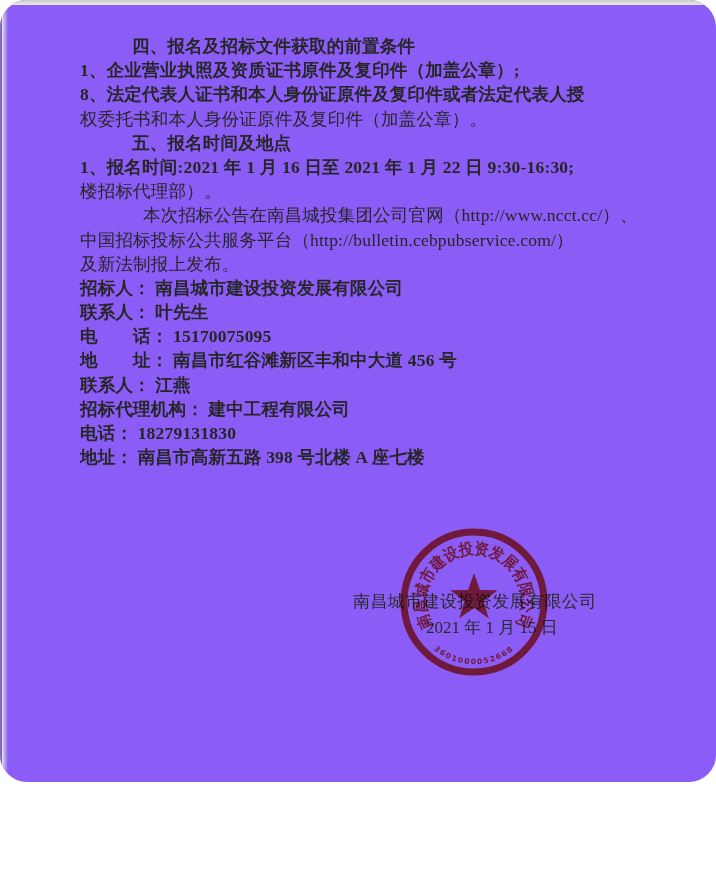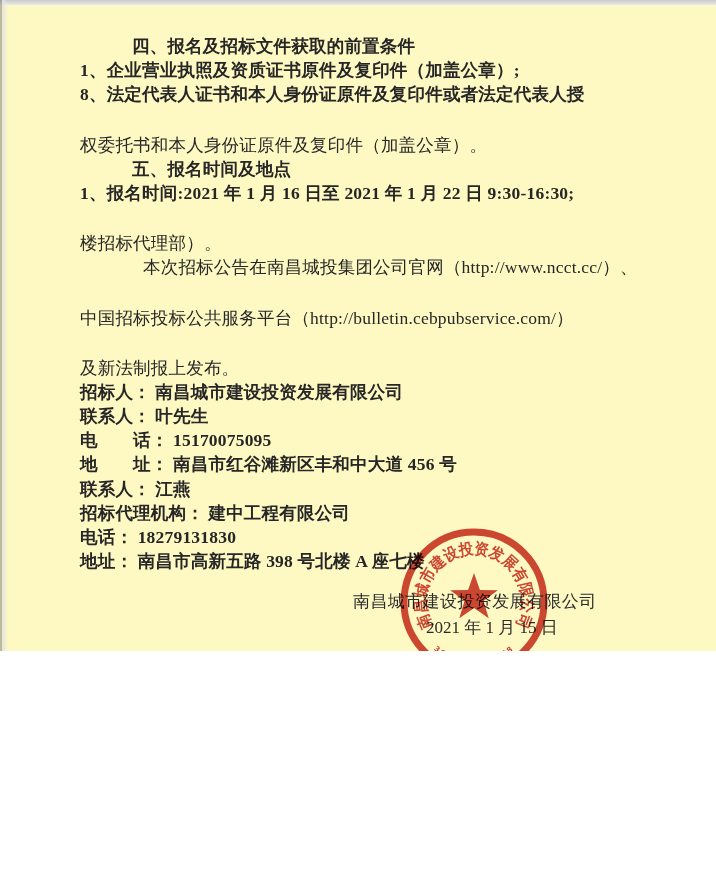--- a/index.html
+++ b/index.html
@@ -2,23 +2,24 @@
 <html><head>
 <meta charset="utf-8">
 <style>
   html,body{margin:0;padding:0;}
   body{
     font-family:"Liberation Serif","DejaVu Serif",serif;
     background:#ffffff;
   }
   .page{
     position:relative;
-    width:716px;height:651px;
-    background:#fef9c3;
+    width:716px;height:782px;
+    background:#8b5cf6;
     overflow:hidden;
+    border-radius:27px;
   }
   
   .scan-top-band{
     position:absolute;left:0;top:0;width:716px;height:5px;
     background:linear-gradient(#c9c9c9,#ececea);
   }
   .scan-left-line{
     position:absolute;left:0;top:0;width:2px;height:869px;
     background:#7a7a78;opacity:.5;
   }
@@ -30,21 +31,21 @@
   .doc-text{
     position:absolute;left:80px;top:34px;width:586px;
     font-size:17.5px;line-height:24.2px;color:#262626;
     letter-spacing:.2px;
     white-space:nowrap;
   }
   .line{height:24.2px;}
   .line.heading{font-weight:700;margin-left:52px;}
   .line.item{font-weight:bold;}
   .line.para{margin-left:63px;}
-  .line.cont{margin-left:0;margin-top:26px;}
+  .line.cont{margin-left:0;}
   
   .sig-company{
     position:absolute;left:353px;top:590px;
     font-size:17px;color:#2a2a2a;letter-spacing:.4px;white-space:nowrap;
   }
   .sig-date{
     position:absolutel;left:426px;top:616px;
     font-size:17px;color:#2a2a2a;white-space:nowrap;
     position:absolute;
     text-align:center;

